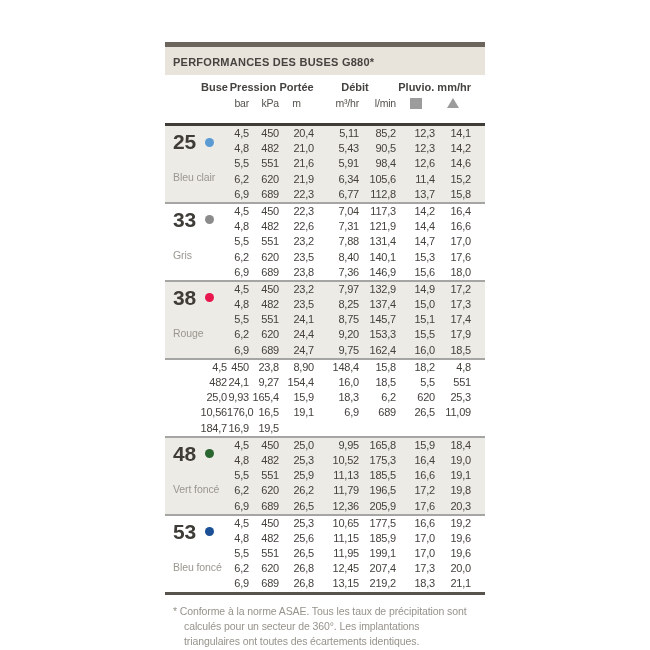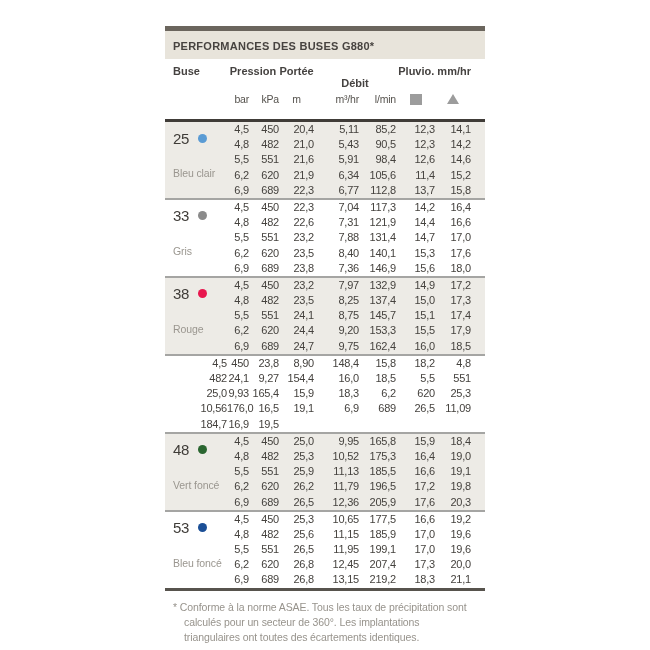--- a/index.html
+++ b/index.html
@@ -1,52 +1,52 @@
 <!DOCTYPE html>
 <html style="--top-bar: #6b655d; --title-bg: #e8e4db; --shade-bg: #edebe6; --separator: #a5a5a3; --header-rule: #403c38; --bottom-rule: #57534d; --icon-gray: #9c9c9c; --muted: #97938c;"><head>
 <meta charset="utf-8">
 <style>
   * { margin:0; padding:0; box-sizing:border-box; }
   html,body { width:650px; height:650px; background:#ffffff;
     font-family:"Liberation Sans","DejaVu Sans",sans-serif; color:#45423e; }
   .stage { position:relative; width:650px; height:650px; background:#fff; overflow:hidden; }
-  .doc { position:absolute; left:165px; top:26px; width:320px; }
+  .doc { position:absolute; left:165px; top:42px; width:320px; }
 
   .topbar { height:5px; background:var(--top-bar,#6b655d); }
   .titlebar { background:var(--title-bg,#e8e4db); height:28px; line-height:28px; padding-left:8px; }
   .titlebar span { font-weight:bold; font-size:11px; letter-spacing:.25px; color:#474340; }
 
   .cols { display:grid; grid-template-columns:62px 22px 30px 35px 45px 37px 39px 36px; padding-right:14px; }
 
   .thead { border-bottom:3px solid var(--header-rule,#403c38); padding-top:5px; }
   .hrow1 { line-height:15px; }
   .hrow2 { line-height:16px; padding-bottom:12px; }
   .h { font-weight:bold; font-size:11px; color:#454240; white-space:nowrap; }
   .unit { font-size:10.5px; color:#55524d; text-align:right; letter-spacing:-.2px; }
-  .buse-h { padding-left:8px; }
+  .buse-h { padding-left:8px;margin-left:28px; }
   .ctr { text-align:center; }
   .sp-press { grid-column:2/4; }
   .sp-port { grid-column:4/5; }
-  .sp-deb { grid-column:5/7;margin-top:12px; }
+  .sp-deb { grid-column:5/7; }
   .sp-pluv { grid-column:7/9; text-align:right; }
   .u-m { text-align:center; }
   .iconcell { display:flex; align-items:center; justify-content:center; }
   .sq-icon { width:12px; height:11px; background:var(--icon-gray,#9c9c9c); display:inline-block; }
   .tri-icon { width:0; height:0; border-left:6px solid transparent; border-right:6px solid transparent;
     border-bottom:10px solid var(--icon-gray,#9c9c9c); display:inline-block; }
 
   .tbody { border-bottom:3px solid var(--bottom-rule,#57534d); }
   .group { grid-auto-rows:15.2px; align-items:center; }
   .group + .group { border-top:2px solid var(--separator,#a5a5a3); }
   .bg-shade { background:var(--shade-bg,#edebe6); }
   .bg-white { background:#ffffff; }
   .cell { font-size:11px; text-align:right; letter-spacing:-.2px; line-height:15.2px; color:#45423e; white-space:nowrap; }
   .buse-cell { grid-row:1/6; grid-column:1; align-self:start; padding:7px 0 0 8px; }
   .buse-top { display:flex; align-items:center; height:18px; }
-  .buse-num { font-size:15px; font-weight:normal; color:#3f3c38; letter-spacing:-.3px; }
+  .buse-num { font-size:21px; font-weight:bold; color:#3f3c38; letter-spacing:-.3px; }
   .dot { width:9px; height:9px; border-radius:50%; margin-left:9px; display:inline-block; }
   .buse-name { font-size:10.5px; color:#9a968f; margin-top:20px; line-height:12px; width:58px; letter-spacing:-.1px; }
 
   .footnote { margin-top:9px; padding-left:19px; text-indent:-11px; width:312px;
     font-size:10.5px; line-height:15px; color:var(--muted,#97938c); letter-spacing:-.1px; }
 </style>
 </head>
 <body>
 
 <div class="stage">

